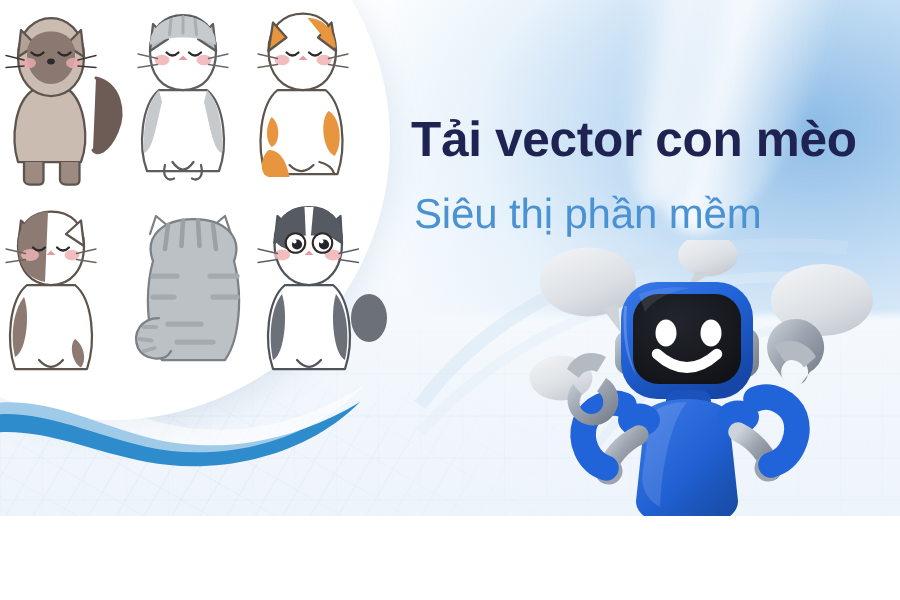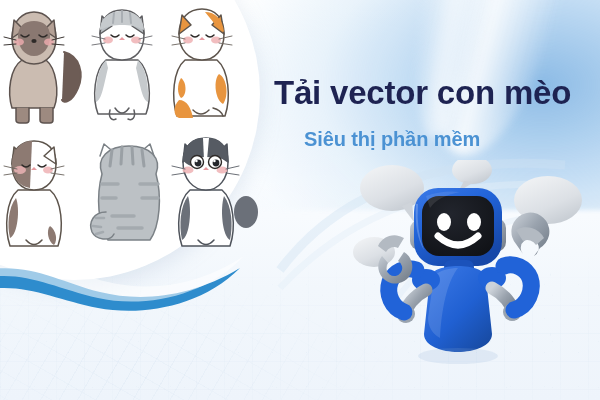--- a/index.html
+++ b/index.html
@@ -2,21 +2,21 @@
 <html><head>
 <meta charset="utf-8">
 <style>
   html,body{margin:0;padding:0;}
   body{
     width:600px;height:400px;overflow:hidden;
     font-family:"Liberation Sans","DejaVu Sans",sans-serif;
     background:#ffffff;
   }
   #stage{
-    position:relative;width:600px;height:400px;overflow:hidden;
+    position:relative;width:600px;height:344px;overflow:hidden;
     background:#fdfeff;
   }
 
   
   .bg-base{
     position:absolute;inset:0;
     background:
       linear-gradient(180deg,#ffffff 0%,#fbfdff 45%,#f2f7fc 72%,#eef4fb 100%);
   }
   
@@ -91,22 +91,22 @@
   .swoosh{position:absolute;left:-10px;top:250px;width:270px;height:70px;}
 
   
   .headline{
     position:absolute;left:274px;top:76px;
     font-size:33px;font-weight:bold;color:#1e2352;
     letter-spacing:-.2px;white-space:nowrap;
     line-height:1;
   }
   .subline{
-    position:absolute;left:304px;top:129px;
-    font-size:20px;font-weight:bold;color:#4b92d3;
+    position:absolute;left:276px;top:129px;
+    font-size:28px;font-weight:normal;color:#4b92d3;
     letter-spacing:-.1px;white-space:nowrap;
     line-height:1;
   }
 
   
   .robot{position:absolute;left:352px;top:160px;width:248px;height:215px;}
 </style>
 </head>
 <body>
 

